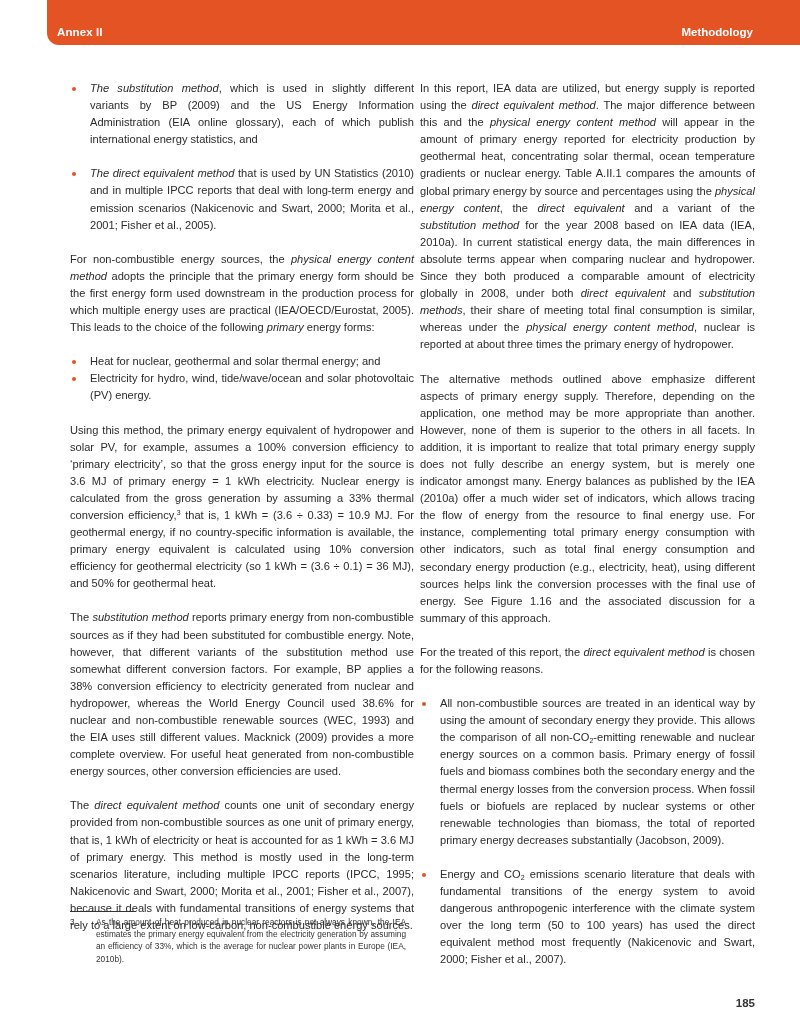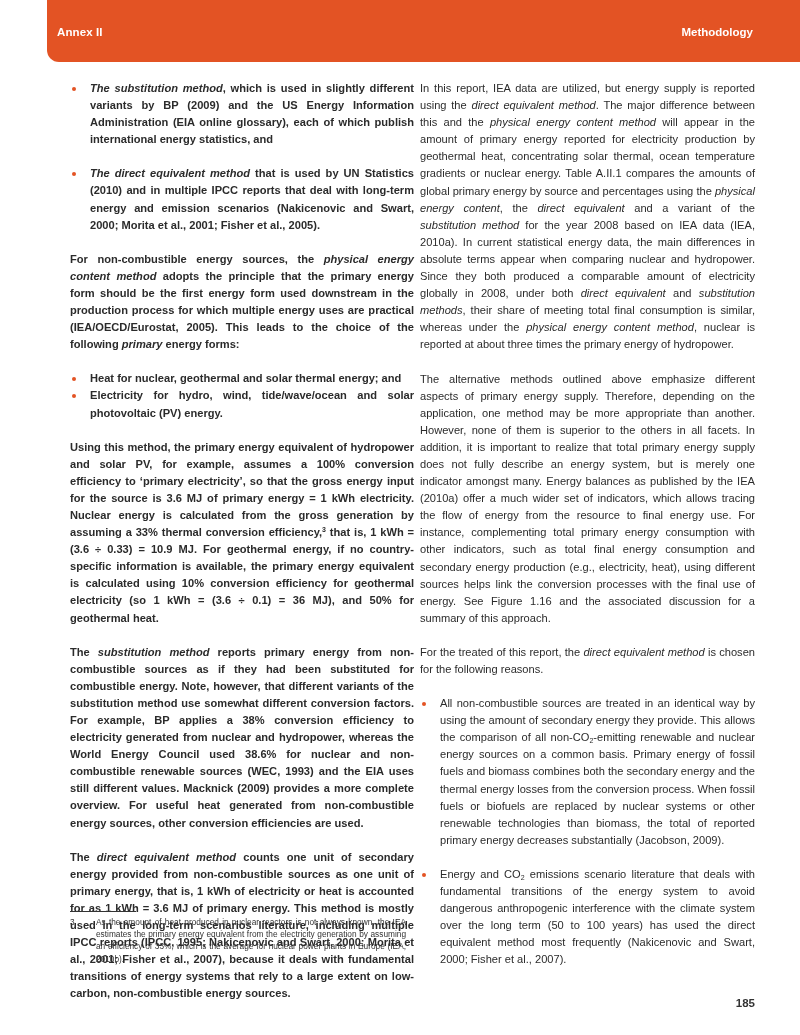--- a/index.html
+++ b/index.html
@@ -1,28 +1,28 @@
 <!DOCTYPE html>
 <html><head>
 <meta charset="utf-8">
 <style>
   html, body { margin: 0; padding: 0; background: #ffffff; }
   body { width: 800px; height: 1035px; position: relative; overflow: hidden;
          font-family: "Liberation Sans", sans-serif; color: #2b2b2b; }
-  .header { position: absolute; left: 47px; top: 0; width: 753px; height: 62px;
+  .header { position: absolute; left: 47px; top: 0; width: 753px; height: 45px;
             background: #e35324; border-bottom-left-radius: 12px; }
   .header .left { position: absolute; left: 10px; top: 26px; color: #fff;
                   font-weight: bold; font-size: 11.5px; letter-spacing: 0.1px; }
   .header .right { position: absolute; right: 47px; top: 26px; color: #fff;
                    font-weight: bold; font-size: 11.5px; }
   .col { position: absolute; top: 80px; width: 355px; font-size: 11.1px;
          line-height: 17.1px; text-align: justify; }
   .col.left { left: 70px; }
   .col.right { left: 420px; width: 335px; top: 80px; }
-  .col.left { width: 344px; font-weight: bold; }
+  .col.left { width: 344px; }
   p { margin: 0 0 17px 0; }
   .bullets { list-style: none; padding: 0; margin: 0 0 17px 0; }
   .bullets li { position: relative; padding-left: 20px; }
   .bullets li::before { content: ""; position: absolute; left: 2px; top: 7px;
                         width: 4px; height: 4px; border-radius: 50%; background: #e35324; }
   .bullets.spaced li { margin-bottom: 17px; }
   .bullets.spaced li:last-child { margin-bottom: 0; }
   em { font-style: italic; }
   sub { font-size: 7px; vertical-align: -2px; line-height: 0; }
   sup { font-size: 7px; vertical-align: 4px; line-height: 0; }

